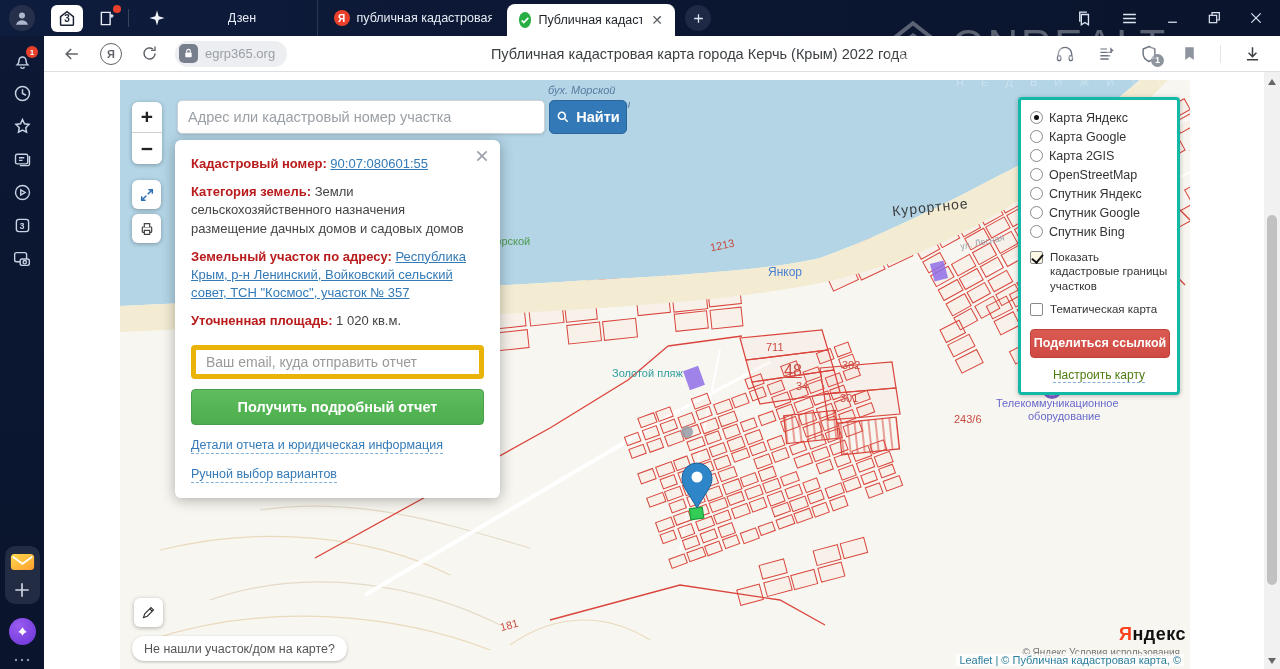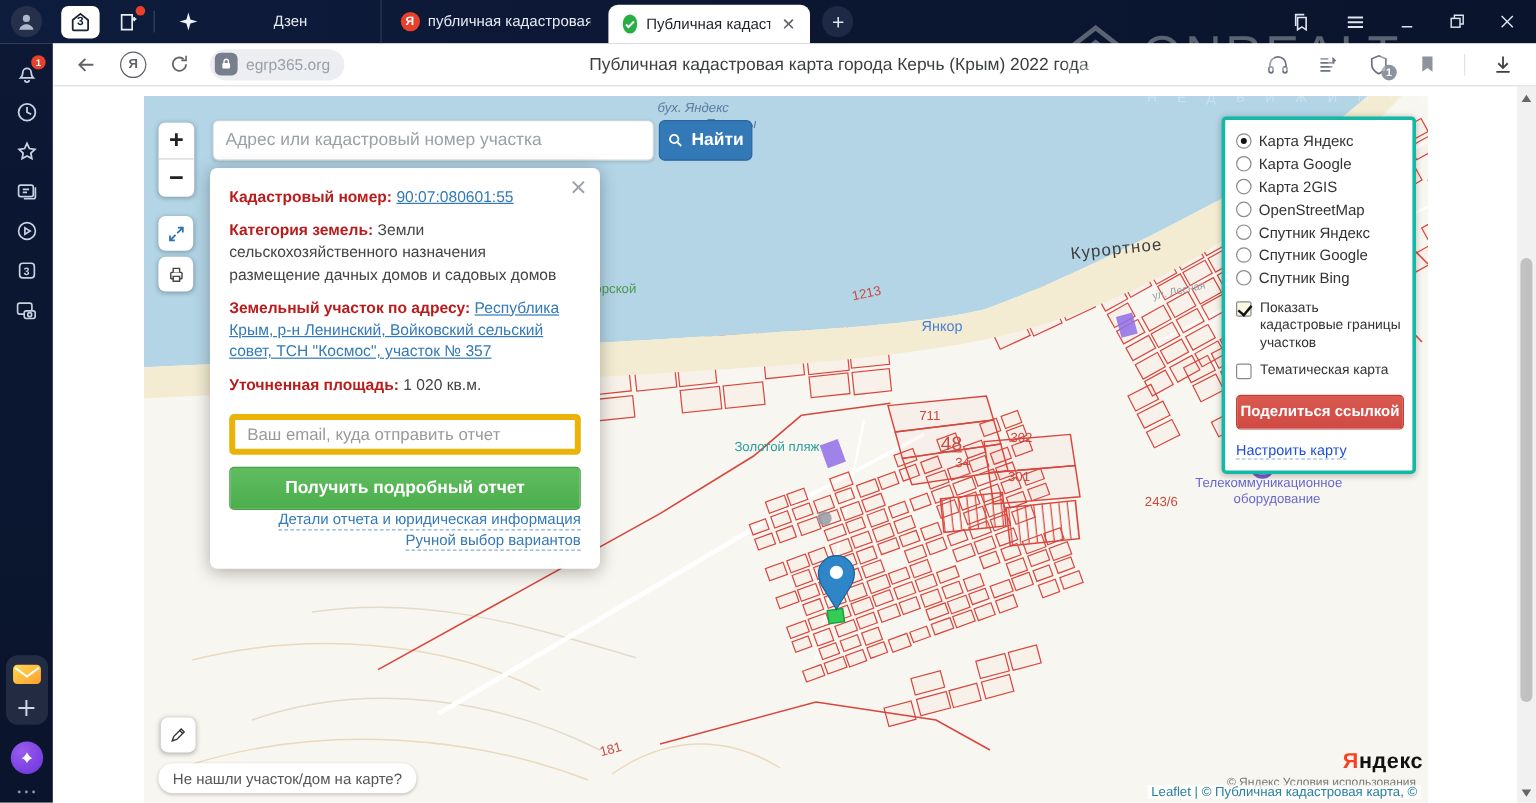--- a/index.html
+++ b/index.html
@@ -79,35 +79,35 @@
     box-shadow:0 2px 14px rgba(0,0,0,.3);padding:15px 16px 14px;color:#444;font-size:13px;line-height:1.4}
   .popup .row{margin-bottom:10px}
   .popup b{color:#b91c1c}
   .popup a{color:#337ab7;text-decoration:none;cursor:pointer}
   .popup a.u{text-decoration:underline}
   .pclose{position:absolute;right:10px;top:8px;width:16px;height:16px;cursor:pointer}
   .emailin{width:100%;height:34px;border:5px solid #eab308;border-radius:4px;padding:0 10px;font-size:14px;color:#333;margin:4px 0 10px;font-family:"Liberation Sans",sans-serif}
   .emailin::placeholder{color:#999}
   .greenbtn{width:100%;height:36px;background:linear-gradient(#5fbd5f,#4cae4c);border:1px solid #4a9e4a;border-radius:4px;
     color:#fff;font-size:14.5px;font-weight:bold;cursor:pointer;font-family:"Liberation Sans",sans-serif}
-  .plink{display:block;text-align:right;font-size:12.5px;color:#337ab7;cursor:pointer}
+  .plink{display:block;text-align:left;margin-top:12px;font-size:12.5px;color:#337ab7;cursor:pointer}
   .plink span{border-bottom:1px dashed #7fb0d8;padding-bottom:1px}
 
   .layers{position:absolute;left:898px;top:17px;width:162px;background:#fff;border:3px solid #14b8a6;border-radius:4px;z-index:6;
     box-shadow:0 1px 5px rgba(0,0,0,.25);padding:8px 9px 10px;color:#333}
   .radio-row{display:flex;align-items:center;gap:6px;height:19px;font-size:12.5px;cursor:pointer}
   .radio{width:13px;height:13px;border:1px solid #8a8a8a;border-radius:50%;position:relative;flex:0 0 13px;background:#fff}
   .radio.sel::after{content:"";position:absolute;left:3px;top:3px;width:5px;height:5px;border-radius:50%;background:#111}
   .chk-row{display:flex;align-items:flex-start;gap:7px;font-size:11.5px;line-height:1.25;margin-top:9px;cursor:pointer}
   .chk{width:13px;height:13px;border:1px solid #8a8a8a;border-radius:2px;background:#fff;position:relative;flex:0 0 13px;margin-top:1px}
   .chk.on{background:#fdf8e3}
   .chk.on::after{content:"";position:absolute;left:3px;top:0px;width:5px;height:9px;border:solid #111;border-width:0 2px 2px 0;transform:rotate(40deg)}
   .redbtn{display:block;margin:12px auto 0;width:140px;height:29px;background:linear-gradient(#da5a52,#cf4a42);border:1px solid #bf4038;border-radius:4px;
     color:#fff;font-size:12.5px;font-weight:bold;cursor:pointer;font-family:"Liberation Sans",sans-serif}
-  .cfglink{display:block;text-align:left;margin-top:10px;font-size:12px;color:#1d4ed8;cursor:pointer}
+  .cfglink{display:block;text-align:center;margin-top:10px;font-size:12px;color:#4d7c0f;cursor:pointer}
   .cfglink span{border-bottom:1px dashed #7fb0d8}
 
   .notfound{position:absolute;left:12px;top:556px;height:25px;background:#fff;border-radius:12px;padding:0 12px;z-index:6;
     display:flex;align-items:center;font-size:12.5px;color:#555;box-shadow:0 1px 3px rgba(0,0,0,.25);cursor:pointer;white-space:nowrap}
 
   .ylogo{position:absolute;right:4px;bottom:24px;z-index:5;font-size:18px;font-weight:bold;letter-spacing:.5px}
   .ylogo .y1{color:#fc3f1d}.ylogo .y2{color:#111}
   .attr1{position:absolute;right:10px;bottom:11px;z-index:5;font-size:10px;color:#777;white-space:nowrap}
   .attr2{position:absolute;right:6px;bottom:3px;z-index:5;font-size:11px;color:#2a7f9f;background:rgba(255,255,255,.75);padding:0 3px;white-space:nowrap}
 
@@ -639,21 +639,21 @@
       <rect x="926.5" y="305" width="11" height="7" rx="1.5" fill="#fff"></rect>
       <rect x="929" y="313.5" width="6" height="1.8" fill="#fff"></rect>
     </g>
     <rect x="570" y="428" width="13" height="11" fill="#33cc55" stroke="#1d9c3d" stroke-width="1.2" transform="rotate(-8 576 433)"></rect>
     <g>
       <path d="M577,428 c-9,-16 -15,-21 -15,-30 a15,15 0 1 1 30,0 c0,9 -6,14 -15,30 z" fill="#2e86c8" stroke="#1e6096" stroke-width="1"></path>
       <circle cx="577" cy="397" r="5.5" fill="#fff"></circle>
     </g>
   </svg>
   <div id="map-labels">
-      <span class="maplabel" style="left: 428px; top: 5px; color: rgb(90, 124, 163); font-size: 11px; font-style: italic;">бух. Яндекс</span>
+      <span class="maplabel" style="left: 428px; top: 5px; color: rgb(90, 124, 163); font-size: 11px; font-style: italic;">бух. Морской</span>
       <span class="maplabel" style="left: 468px; top: 19px; color: rgb(90, 124, 163); font-size: 11px; font-style: italic;">Пехоты</span>
       <span class="maplabel" style="left: 366px; top: 156px; color: rgb(78, 153, 80); font-size: 11px;">Морской</span>
       <span class="maplabel" style="left: 772px; top: 120px; color: rgb(61, 61, 61); font-size: 14px; letter-spacing: 1px; transform: rotate(-6deg);">Курортное</span>
       <span class="maplabel" style="left: 648px; top: 186px; color: rgb(74, 127, 212); font-size: 12px;">Янкор</span>
       <span class="maplabel" style="left: 590px; top: 160px; color: rgb(201, 75, 65); font-size: 11px; transform: rotate(-12deg);">1213</span>
       <span class="maplabel" style="left: 646px; top: 262px; color: rgb(201, 75, 65); font-size: 11px;">711</span>
       <span class="maplabel" style="left: 664px; top: 283px; color: rgb(201, 75, 65); font-size: 16px; text-decoration: underline;">48</span>
       <span class="maplabel" style="left: 676px; top: 301px; color: rgb(201, 75, 65); font-size: 11px;">34</span>
       <span class="maplabel" style="left: 722px; top: 280px; color: rgb(201, 75, 65); font-size: 11px;">302</span>
       <span class="maplabel" style="left: 720px; top: 313px; color: rgb(201, 75, 65); font-size: 11px;">301</span>

